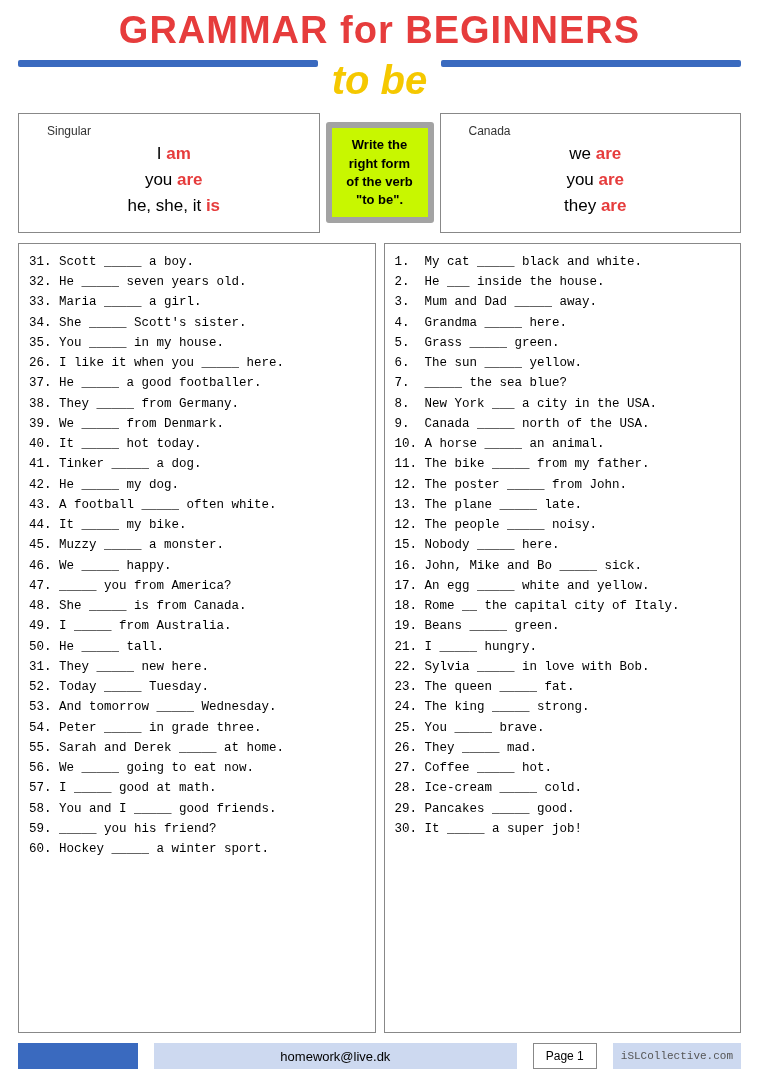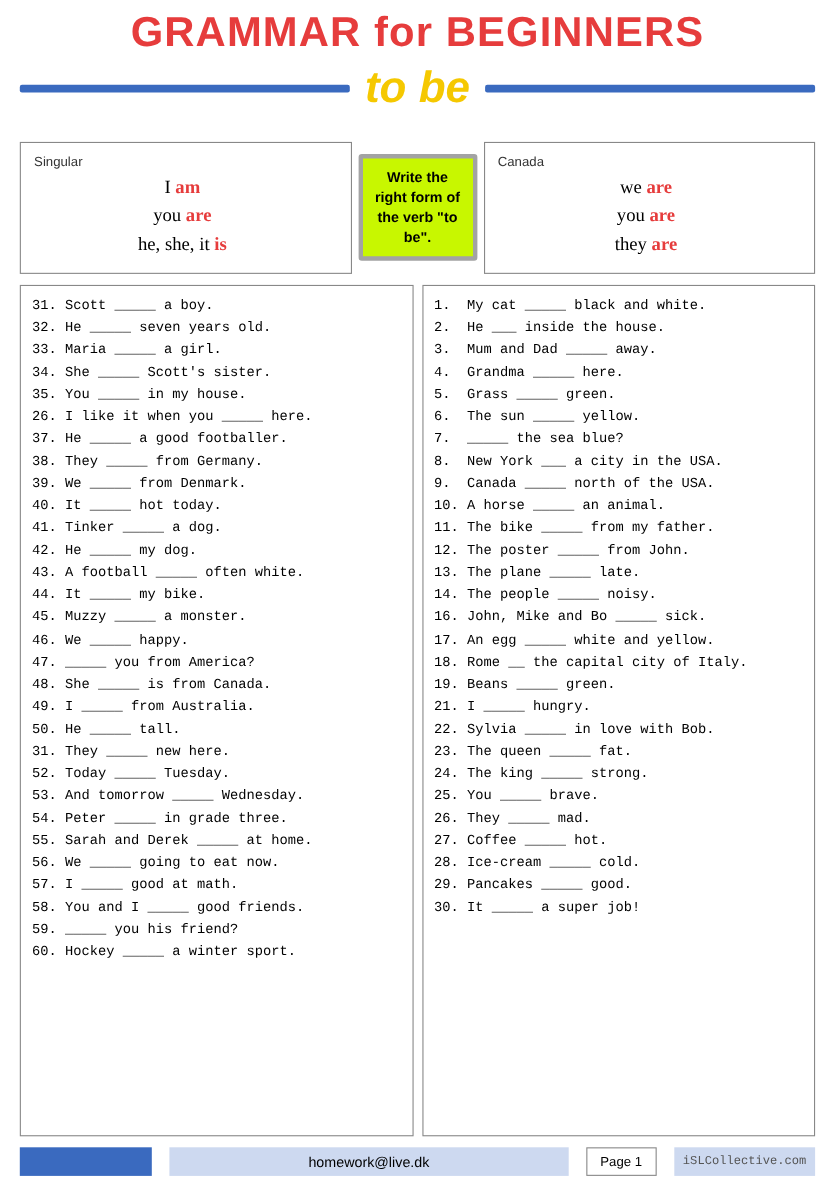--- a/index.html
+++ b/index.html
@@ -35,23 +35,22 @@
     }
     
     .blue-line {
       height: 7px;
       background: #3a6abf;
       border-radius: 2px;
       margin: 2px 0;
     }
     .title-line-row {
       display: flex;
-      align-items: center;
       gap: 8px;
-      margin-bottom: 20px;
+      margin-bottom: 4px;
     }
     .title-line-row .blue-line { flex: 1; height: 7px; }
     .title-to-be {
       font-family: Arial, sans-serif;
       font-size: 40px;
       font-weight: 900;
       color: #f5c800;
       font-style: italic;
       white-space: nowrap;
       padding: 0 6px;
@@ -60,54 +59,54 @@
     
     .grammar-section {
       display: flex;
       flex-direction: row;
       gap: 0;
       align-items: stretch;
       margin-bottom: 4px;
     }
     .grammar-box {
       border: 1.5px solid #888;
-      padding: 10px 18px 10px 12px;
+      padding: 10px 18px 10px 28px;
       flex: 1;
       min-height: 110px;
     }
     .grammar-box .box-label {
       font-size: 12px;
       color: #333;
       font-family: Arial, sans-serif;
       display: block;
       margin-bottom: 6px;
     }
     .grammar-line {
       display: block;
       text-align: center;
       font-size: 17px;
-      font-family: Liberation Serif, serif;
+      font-family: Liberation Sans, sans-serif;
       margin: 6px 0;
       color: #000;
     }
     .grammar-line .verb {
       color: #e63c3c;
       font-weight: bold;
     }
     .middle-box {
       width: 120px;
       flex: none;
       display: flex;
       align-items: center;
       justify-content: center;
       padding: 6px;
     }
     .instruction-card {
       background: #c8f700;
-      border: 4px solid #a3a3a3;
+      border: 6px solid #a3a3a3;
       border-radius: 3px;
       padding: 8px 10px;
       text-align: center;
       font-size: 13px;
       font-family: Arial, sans-serif;
       font-weight: bold;
       line-height: 1.4;
       color: #000;
     }
 
@@ -254,21 +253,22 @@
         <span class="exercise-item">4.  Grandma _____ here.</span>
         <span class="exercise-item">5.  Grass _____ green.</span>
         <span class="exercise-item">6.  The sun _____ yellow.</span>
         <span class="exercise-item">7.  _____ the sea blue?</span>
         <span class="exercise-item">8.  New York ___ a city in the USA.</span>
         <span class="exercise-item">9.  Canada _____ north of the USA.</span>
         <span class="exercise-item">10. A horse _____ an animal.</span>
         <span class="exercise-item">11. The bike _____ from my father.</span>
         <span class="exercise-item">12. The poster _____ from John.</span>
         <span class="exercise-item">13. The plane _____ late.</span>
-        <span class="exercise-item">14. The people _____ noisy.</span>
+        <span class="exercise-item">12. The people _____ noisy.</span>
+        <span class="exercise-item">15. Nobody _____ here.</span>
         <span class="exercise-item">16. John, Mike and Bo _____ sick.</span>
         <span class="exercise-item">17. An egg _____ white and yellow.</span>
         <span class="exercise-item">18. Rome __ the capital city of Italy.</span>
         <span class="exercise-item">19. Beans _____ green.</span>
         <span class="exercise-item">21. I _____ hungry.</span>
         <span class="exercise-item">22. Sylvia _____ in love with Bob.</span>
         <span class="exercise-item">23. The queen _____ fat.</span>
         <span class="exercise-item">24. The king _____ strong.</span>
         <span class="exercise-item">25. You _____ brave.</span>
         <span class="exercise-item">26. They _____ mad.</span>

